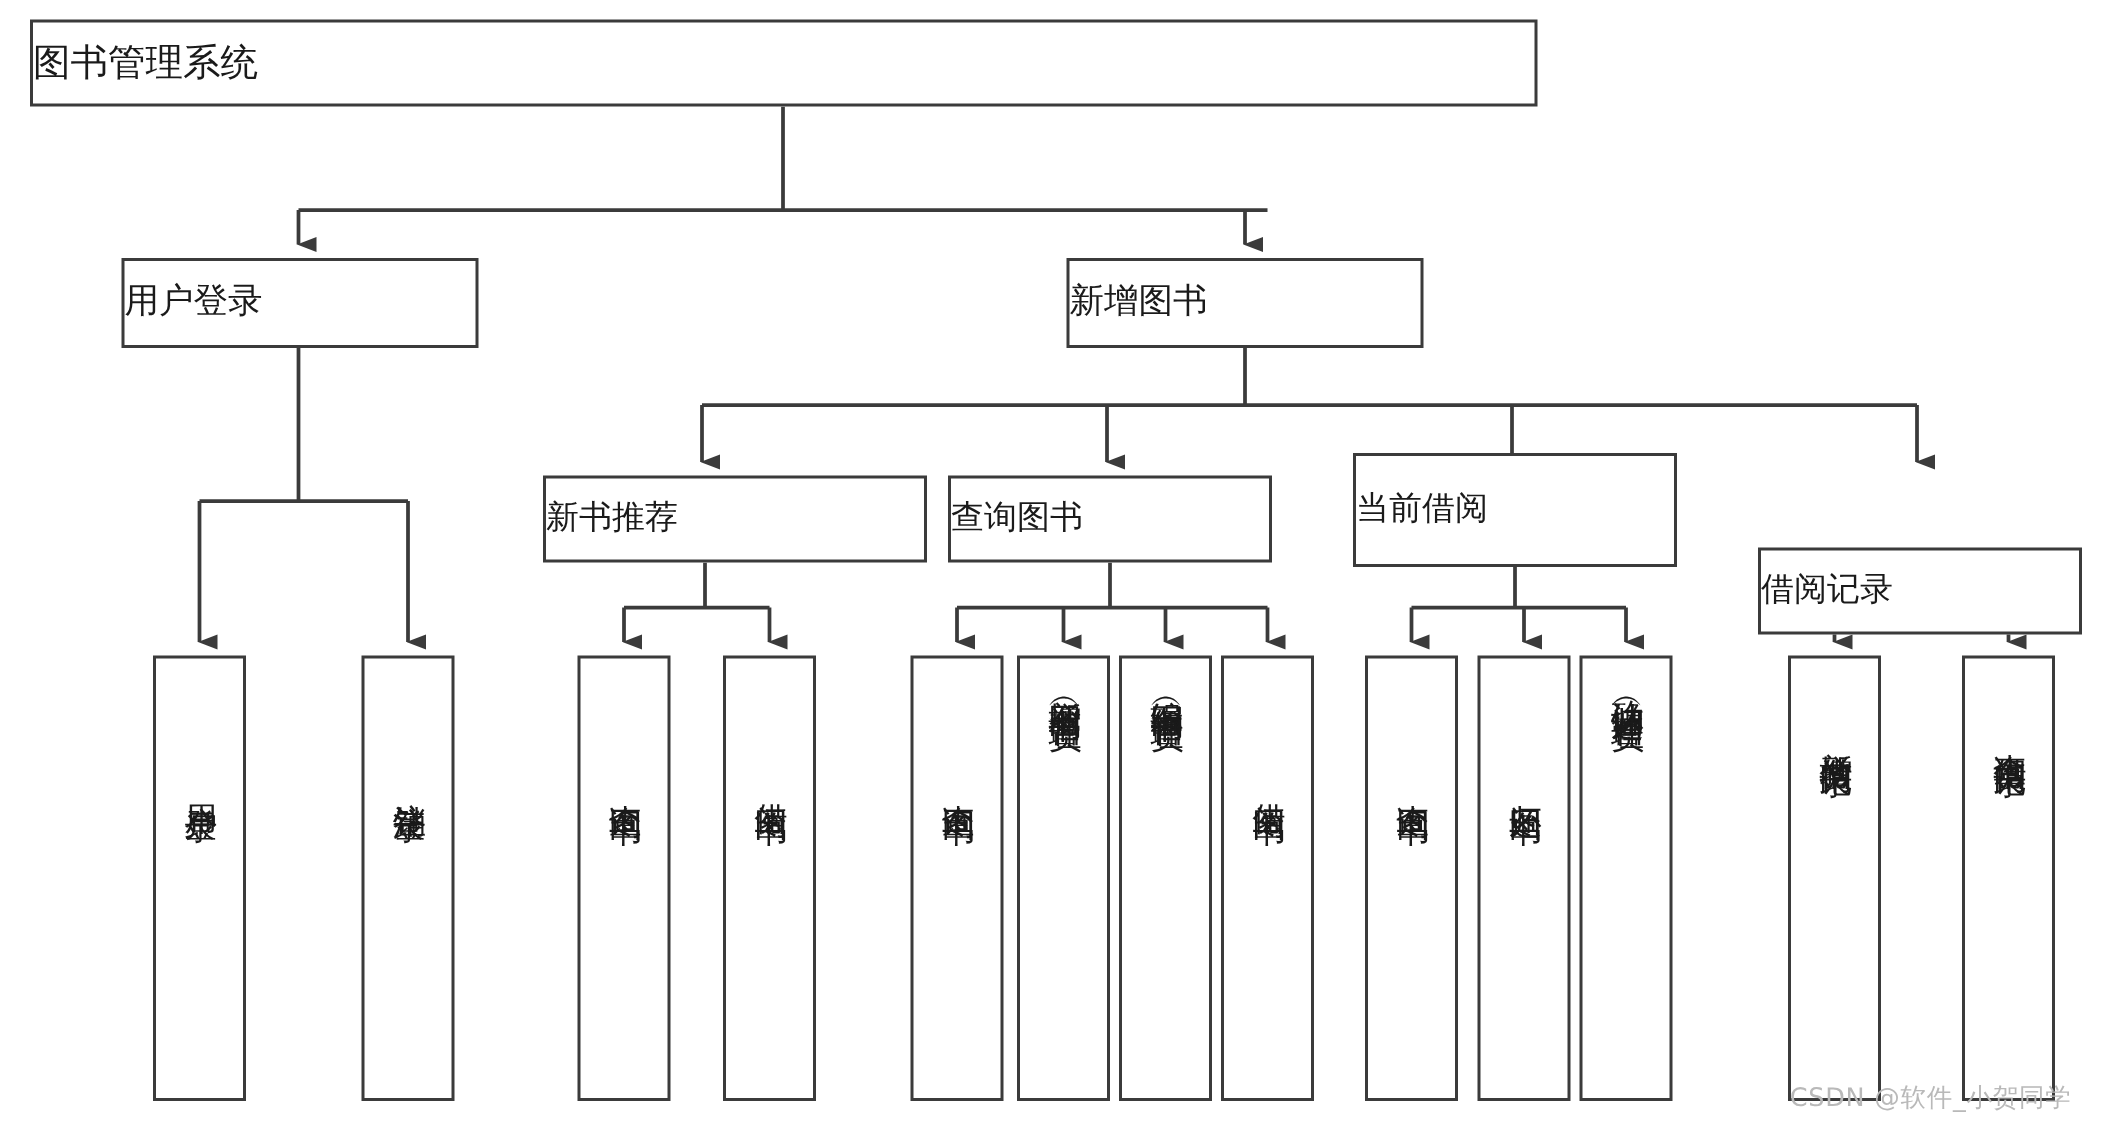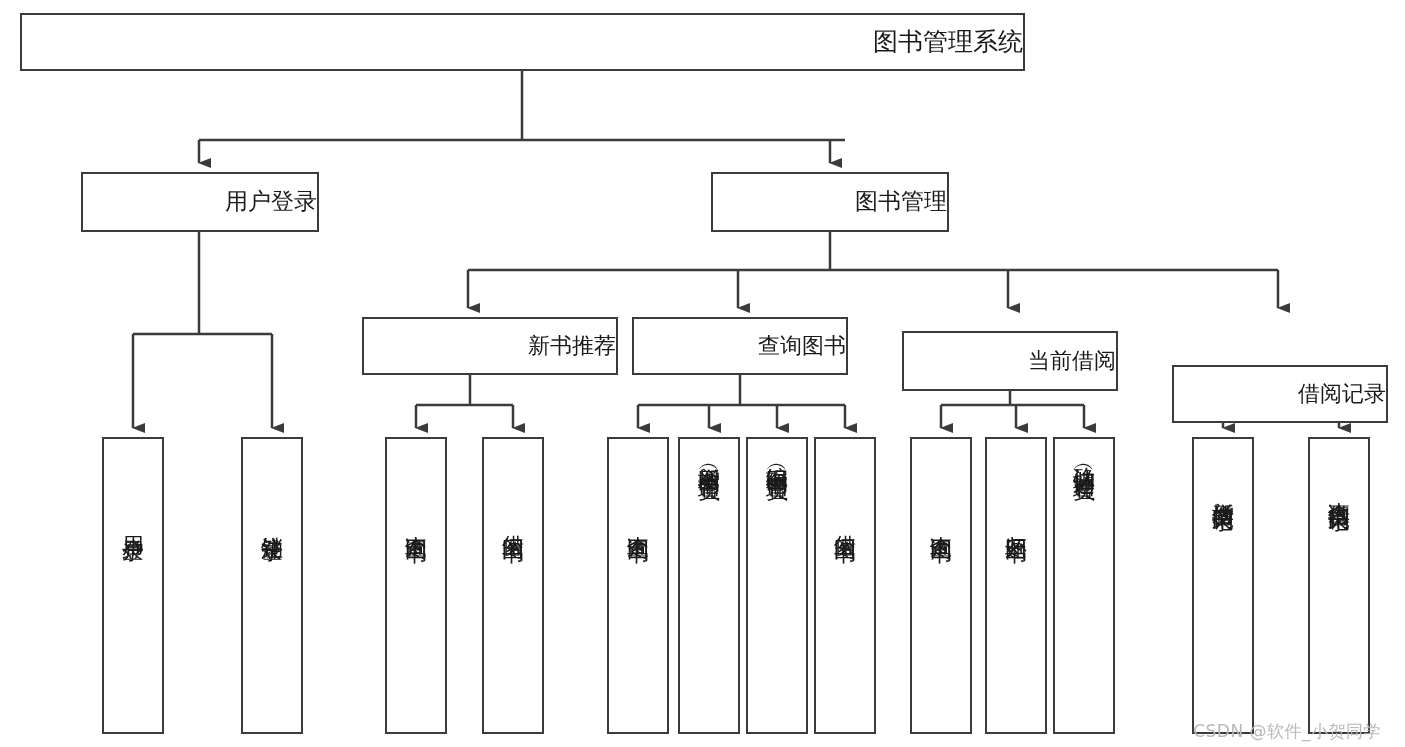--- a/index.html
+++ b/index.html
@@ -19,21 +19,21 @@
     overflow: hidden;
   }
   .node {
     position: absolute;
     box-sizing: border-box;
     border: 2.5px solid #3b3b3b;
     background: #ffffff;
     color: #1a1a1a;
     display: flex;
     align-items: center;
-    justify-content: flex-end;
+    justify-content: flex-start;
     text-align: center;
     line-height: 1.18;
   }
   .node.level0 {
     font-size: 25px;
   }
   .node.level1 {
     font-size: 23px;
   }
   .node.level2 {
@@ -135,30 +135,30 @@
   </svg>
 
   <div class="node level0" style="left:20px;top:13px;width:1005px;height:58px;">
     <span class="htext">图书管理系统</span>
   </div>
 
   <div class="node level1" style="left:81px;top:172px;width:238px;height:60px;">
     <span class="htext">用户登录</span>
   </div>
   <div class="node level1" style="left:711px;top:172px;width:238px;height:60px;">
-    <span class="htext">图书管理</span>
+    <span class="htext">新增图书</span>
   </div>
 
   <div class="node level2" style="left:362px;top:317px;width:256px;height:58px;">
     <span class="htext">新书推荐</span>
   </div>
   <div class="node level2" style="left:632px;top:317px;width:216px;height:58px;">
     <span class="htext">查询图书</span>
   </div>
-  <div class="node level2" style="left:902px;top:331px;width:216px;height:60px;">
+  <div class="node level2" style="left:902px;top:302px;width:216px;height:76px;">
     <span class="htext">当前借阅</span>
   </div>
   <div class="node level2" style="left:1172px;top:317px;width:216px;height:58px;margin-top:48px;">
     <span class="htext">借阅记录</span>
   </div>
 
   <div class="node leaf" style="left:102px;top:437px;width:62px;height:297px;padding-top:79px;">
     <span class="vtext">用户登录</span>
   </div>
   <div class="node leaf" style="left:241px;top:437px;width:62px;height:297px;padding-top:79px;">

